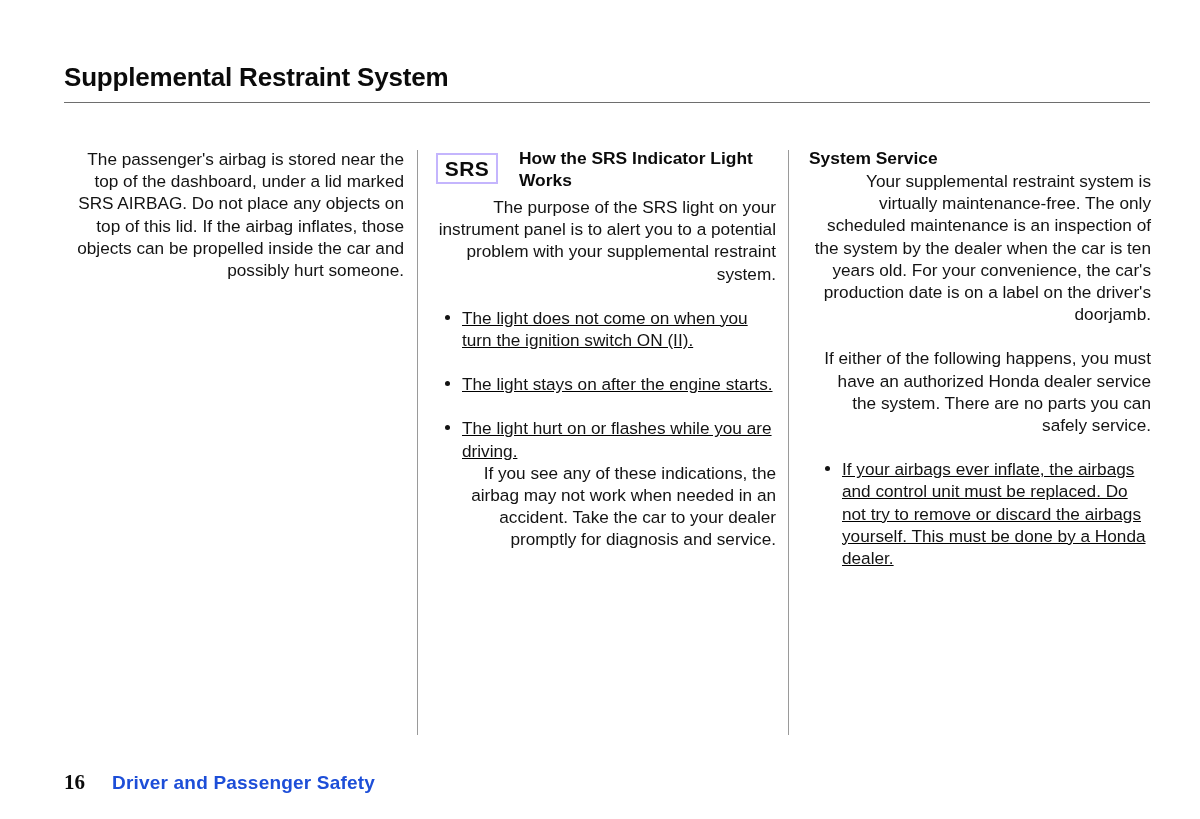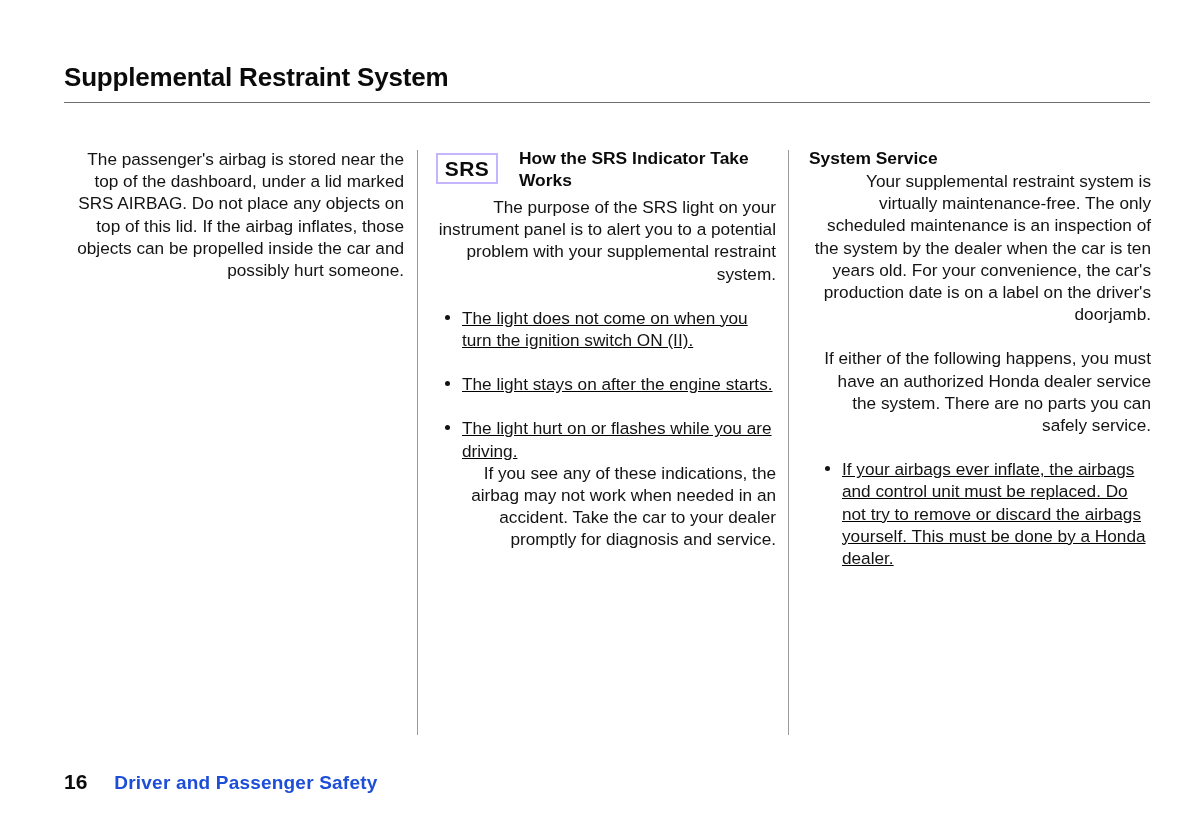--- a/index.html
+++ b/index.html
@@ -141,20 +141,21 @@
     position: absolute;
     left: 64px;
     top: 770px;
     display: flex;
     align-items: baseline;
   }
   .footer-page-number {
     font-size: 21px;
     font-weight: bold;
     color: #0b0b0b;
+    font-family: Liberation Serif, serif;
   }
   .footer-section-name {
     margin-left: 27px;
     font-size: 19px;
     font-weight: bold;
     letter-spacing: 0.2px;
     color: #1d4ed8;
   }
 </style>
 </head>
@@ -167,21 +168,21 @@
 <div class="col-divider second"></div>
 
 <div class="column col-left">
   <p class="body-text">The passenger's airbag is stored near the top of the dashboard, under a lid marked SRS AIRBAG. Do not place any objects on top of this lid. If the airbag inflates, those objects can be propelled inside the car and possibly hurt someone.</p>
 </div>
 
 <div class="column col-middle">
 
   <div class="srs-header-row">
     <div class="srs-badge">SRS</div>
-    <div class="srs-heading">How the SRS Indicator Take Works</div>
+    <div class="srs-heading">How the SRS Indicator Light Works</div>
   </div>
 
   <p class="body-text">The purpose of the SRS light on your instrument panel is to alert you to a potential problem with your supplemental restraint system.</p>
 
 
   <ul class="bullet-list indent-sm">
     <li class="bullet-item">
       <span class="bullet-dot"></span>
       <span>The light does not come on when you turn the ignition switch ON (II).</span>
     </li>

